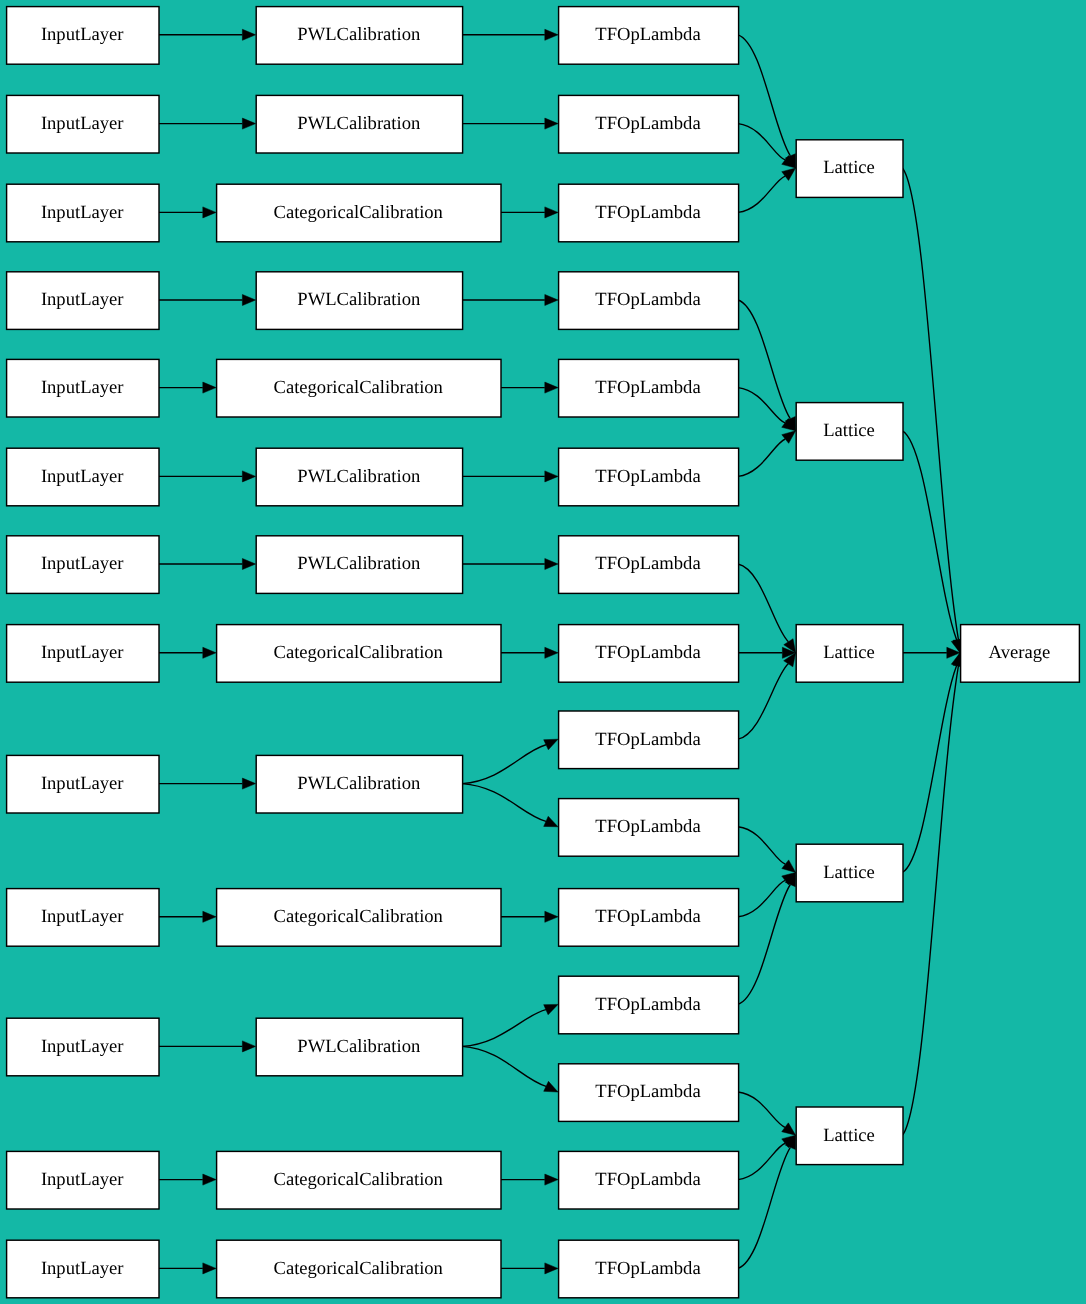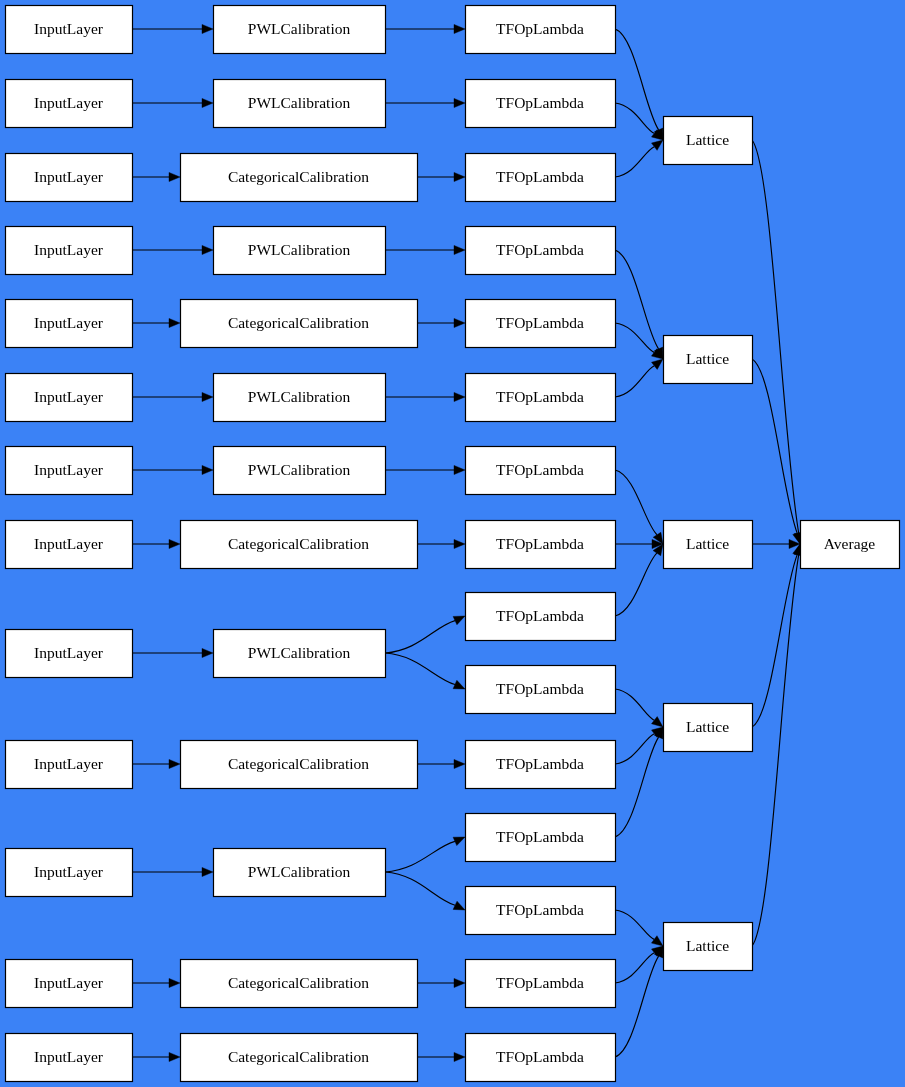--- a/index.html
+++ b/index.html
@@ -7,21 +7,21 @@
     padding: 0;
     background: #ffffff;
   }
   body {
     font-family: "Liberation Serif", serif;
   }
   #diagram-root {
     position: relative;
     width: 905px;
     height: 1087px;
-    background: #3b82f6;
+    background: #14b8a6;
     overflow: hidden;
   }
   svg#graph {
     display: block;
     width: 905px;
     height: 1087px;
   }
   .node-rect {
     fill: #ffffff;
     stroke: #000000;

